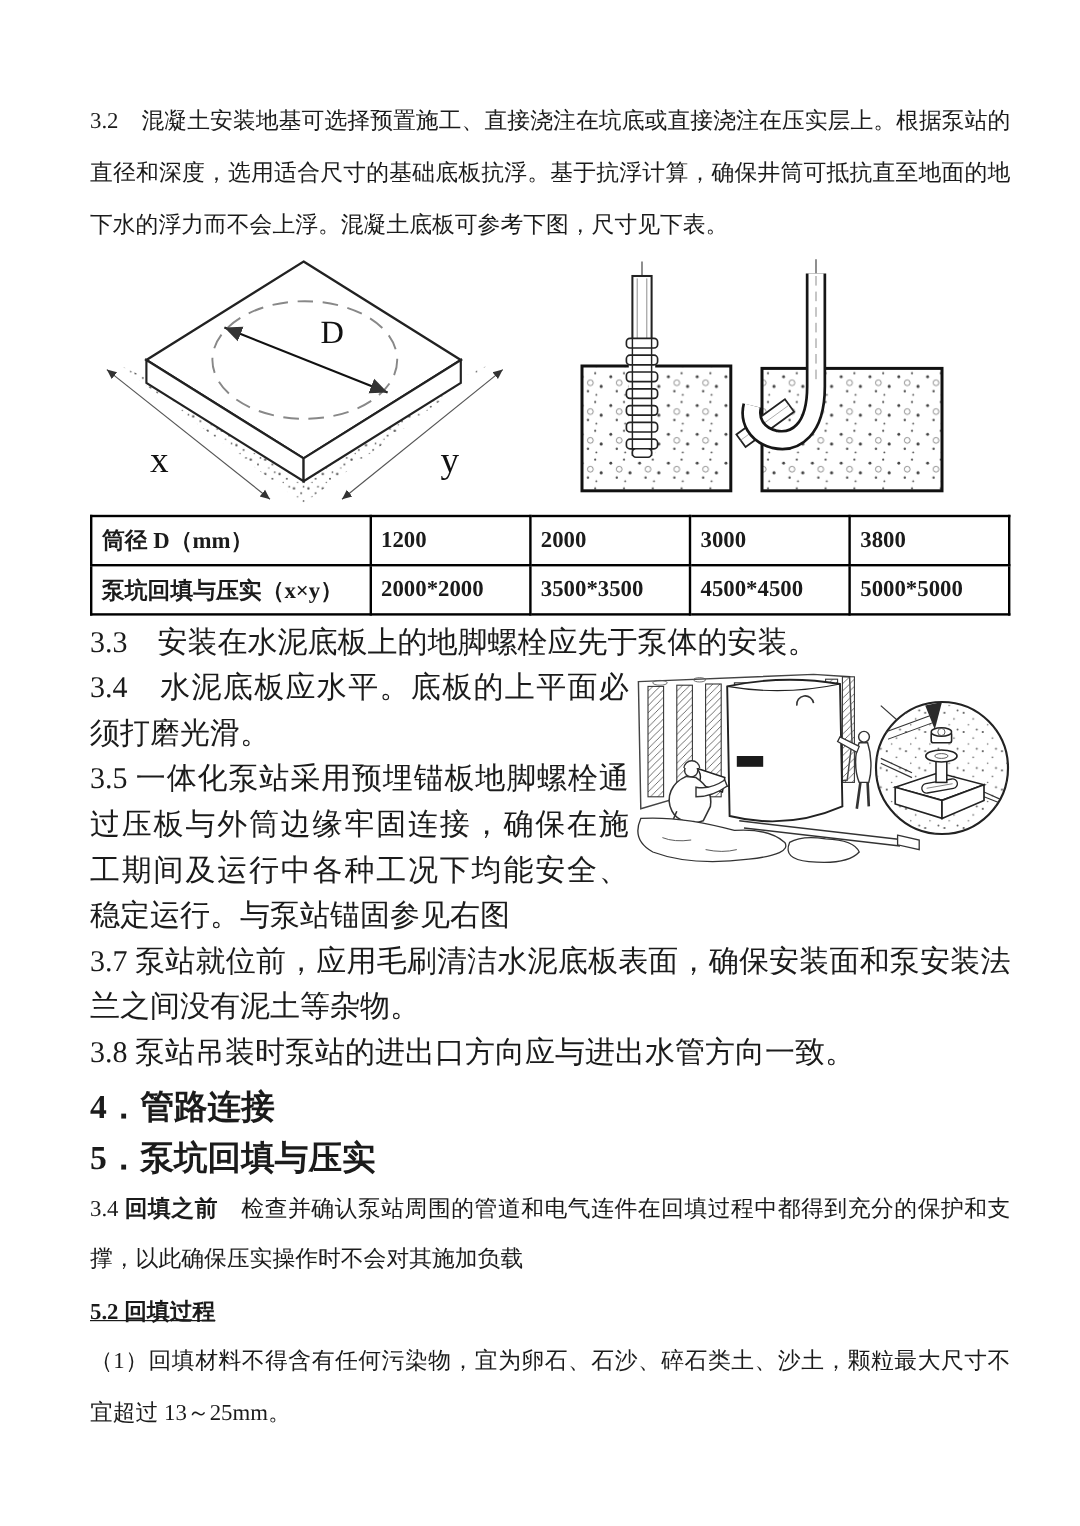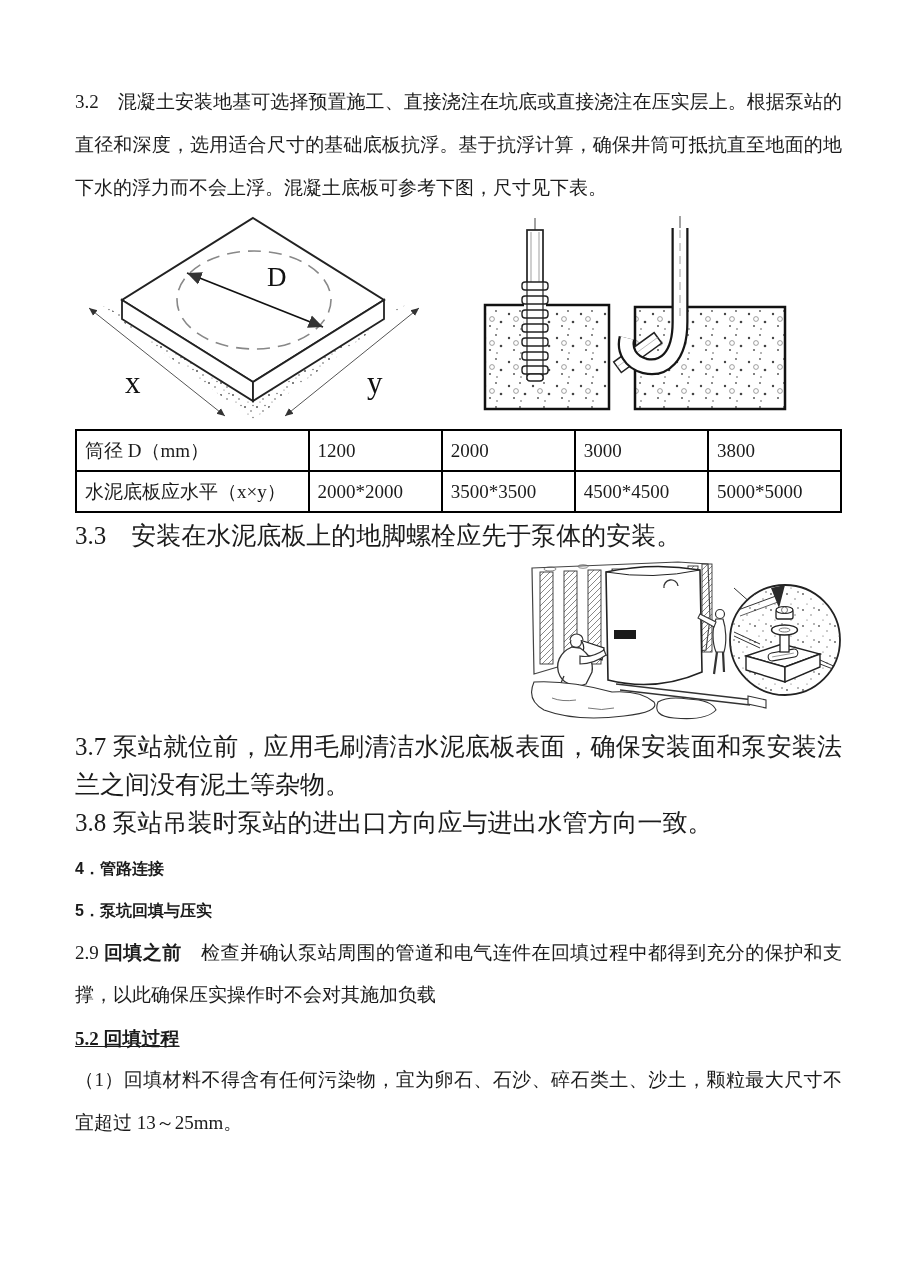--- a/index.html
+++ b/index.html
@@ -8,30 +8,30 @@
     background:#fff; overflow:hidden;
     padding:80px 58px 10px 75px;
     font-family:"Liberation Serif","DejaVu Serif",serif;
     color:#1b1b1b;
   }
   p{margin:0;}
   .p32{font-size:19px; line-height:43px; text-align:justify;}
   .figs{display:flex; align-items:flex-start; margin:3px 0 7px;}
   .fig-a{width:382px; height:210px; flex:0 0 auto;}
   .fig-b{width:316px; height:210px; flex:0 0 auto; margin-left:24px;}
-  table.spec{border-collapse:collapse; width:100%; table-layout:fixed; margin:0 0 4px 0;}
+  table.spec{border-collapse:collapse; width:100%; table-layout:fixed; margin:0 0 4px 0;font-weight:bold;}
   table.spec td{
     border:2px solid #000; font-size:19px; height:37px;
     padding:1px 8px; vertical-align:middle; white-space:nowrap; overflow:hidden;
   }
   .item{font-size:25px; line-height:38px; text-align:justify;}
   .mt{margin-top:3px;}
   .wrapsec::after{content:""; display:block; clear:both;}
   .anchor-fig{float:right; width:314px; height:166px; margin:3px 0 4px 4px;}
-  h2{font-size:16px; font-weight:bold; margin:12px 0 6px; line-height:30px; font-family:Liberation Sans, sans-serif;}
+  h2{font-size:28px; font-weight:bold; margin:12px 0 6px; line-height:30px; font-family:Liberation Serif, serif;}
   .p4{font-size:19px; line-height:43px; text-align:justify; text-indent:2em;}
   .p51{font-size:19px; line-height:42px; text-align:justify;}
   .p52{font-size:19px; line-height:38px; font-weight:bold; margin-top:4px;text-decoration:underline;}
   .pp1{font-size:19px; line-height:43px; text-align:justify;}
   svg text{font-family:"Liberation Serif","DejaVu Serif",serif;}
 </style>
 </head>
 <body>
 
 <div class="page">
@@ -127,21 +127,21 @@
       </colgroup>
     <tbody>
       <tr>
         <td>筒径 D（mm）</td>
         <td>1200</td>
         <td>2000</td>
         <td>3000</td>
         <td>3800</td>
       </tr>
       <tr>
-        <td>水泥底板应水平（x×y）</td>
+        <td>泵坑回填与压实（x×y）</td>
         <td>2000*2000</td>
         <td>3500*3500</td>
         <td>4500*4500</td>
         <td>5000*5000</td>
       </tr>
     </tbody>
   </table>
 
   <p class="item mt">3.3　安装在水泥底板上的地脚螺栓应先于泵体的安装。</p>
 
@@ -235,25 +235,27 @@
           <rect x="252" y="72" width="9" height="22" fill="#fff" stroke="#222" stroke-width="1.3"></rect>
           <ellipse cx="256.5" cy="72" rx="13" ry="5" fill="#fff" stroke="#222" stroke-width="1.4"></ellipse>
           <ellipse cx="256.5" cy="72" rx="5.5" ry="2" fill="none" stroke="#555" stroke-width="0.8"></ellipse>
           <rect x="248" y="52" width="17" height="9" rx="2" fill="#fff" stroke="#222" stroke-width="1.3"></rect>
           <ellipse cx="256.5" cy="52" rx="8.5" ry="3.5" fill="#fff" stroke="#222" stroke-width="1.2"></ellipse>
           <circle cx="256.5" cy="52" r="3" fill="none" stroke="#555" stroke-width="0.8"></circle>
         </g>
       </g>
     </svg>
 
+    <p class="item">3.4　水泥底板应水平。底板的上平面必须打磨光滑。</p>
+    <p class="item">3.5 一体化泵站采用预埋锚板地脚螺栓通过压板与外筒边缘牢固连接，确保在施工期间及运行中各种工况下均能安全、稳定运行。与泵站锚固参见右图</p>
   </div>
 
   <p class="item">3.7 泵站就位前，应用毛刷清洁水泥底板表面，确保安装面和泵安装法兰之间没有泥土等杂物。</p>
   <p class="item">3.8 泵站吊装时泵站的进出口方向应与进出水管方向一致。</p>
 
   <h2>4．管路连接</h2>
 
   <h2>5．泵坑回填与压实</h2>
-  <p class="p51"><span>2.9 </span><b>回填之前</b><span>　检查并确认泵站周围的管道和电气连件在回填过程中都得到充分的保护和支撑，以此确保压实操作时不会对其施加负载</span></p>
+  <p class="p51"><span>3.4 </span><b>回填之前</b><span>　检查并确认泵站周围的管道和电气连件在回填过程中都得到充分的保护和支撑，以此确保压实操作时不会对其施加负载</span></p>
   <p class="p52">5.2 回填过程</p>
   <p class="pp1">（1）回填材料不得含有任何污染物，宜为卵石、石沙、碎石类土、沙土，颗粒最大尺寸不宜超过 13～25mm。</p>
 
 </div>
 
 </body></html>

